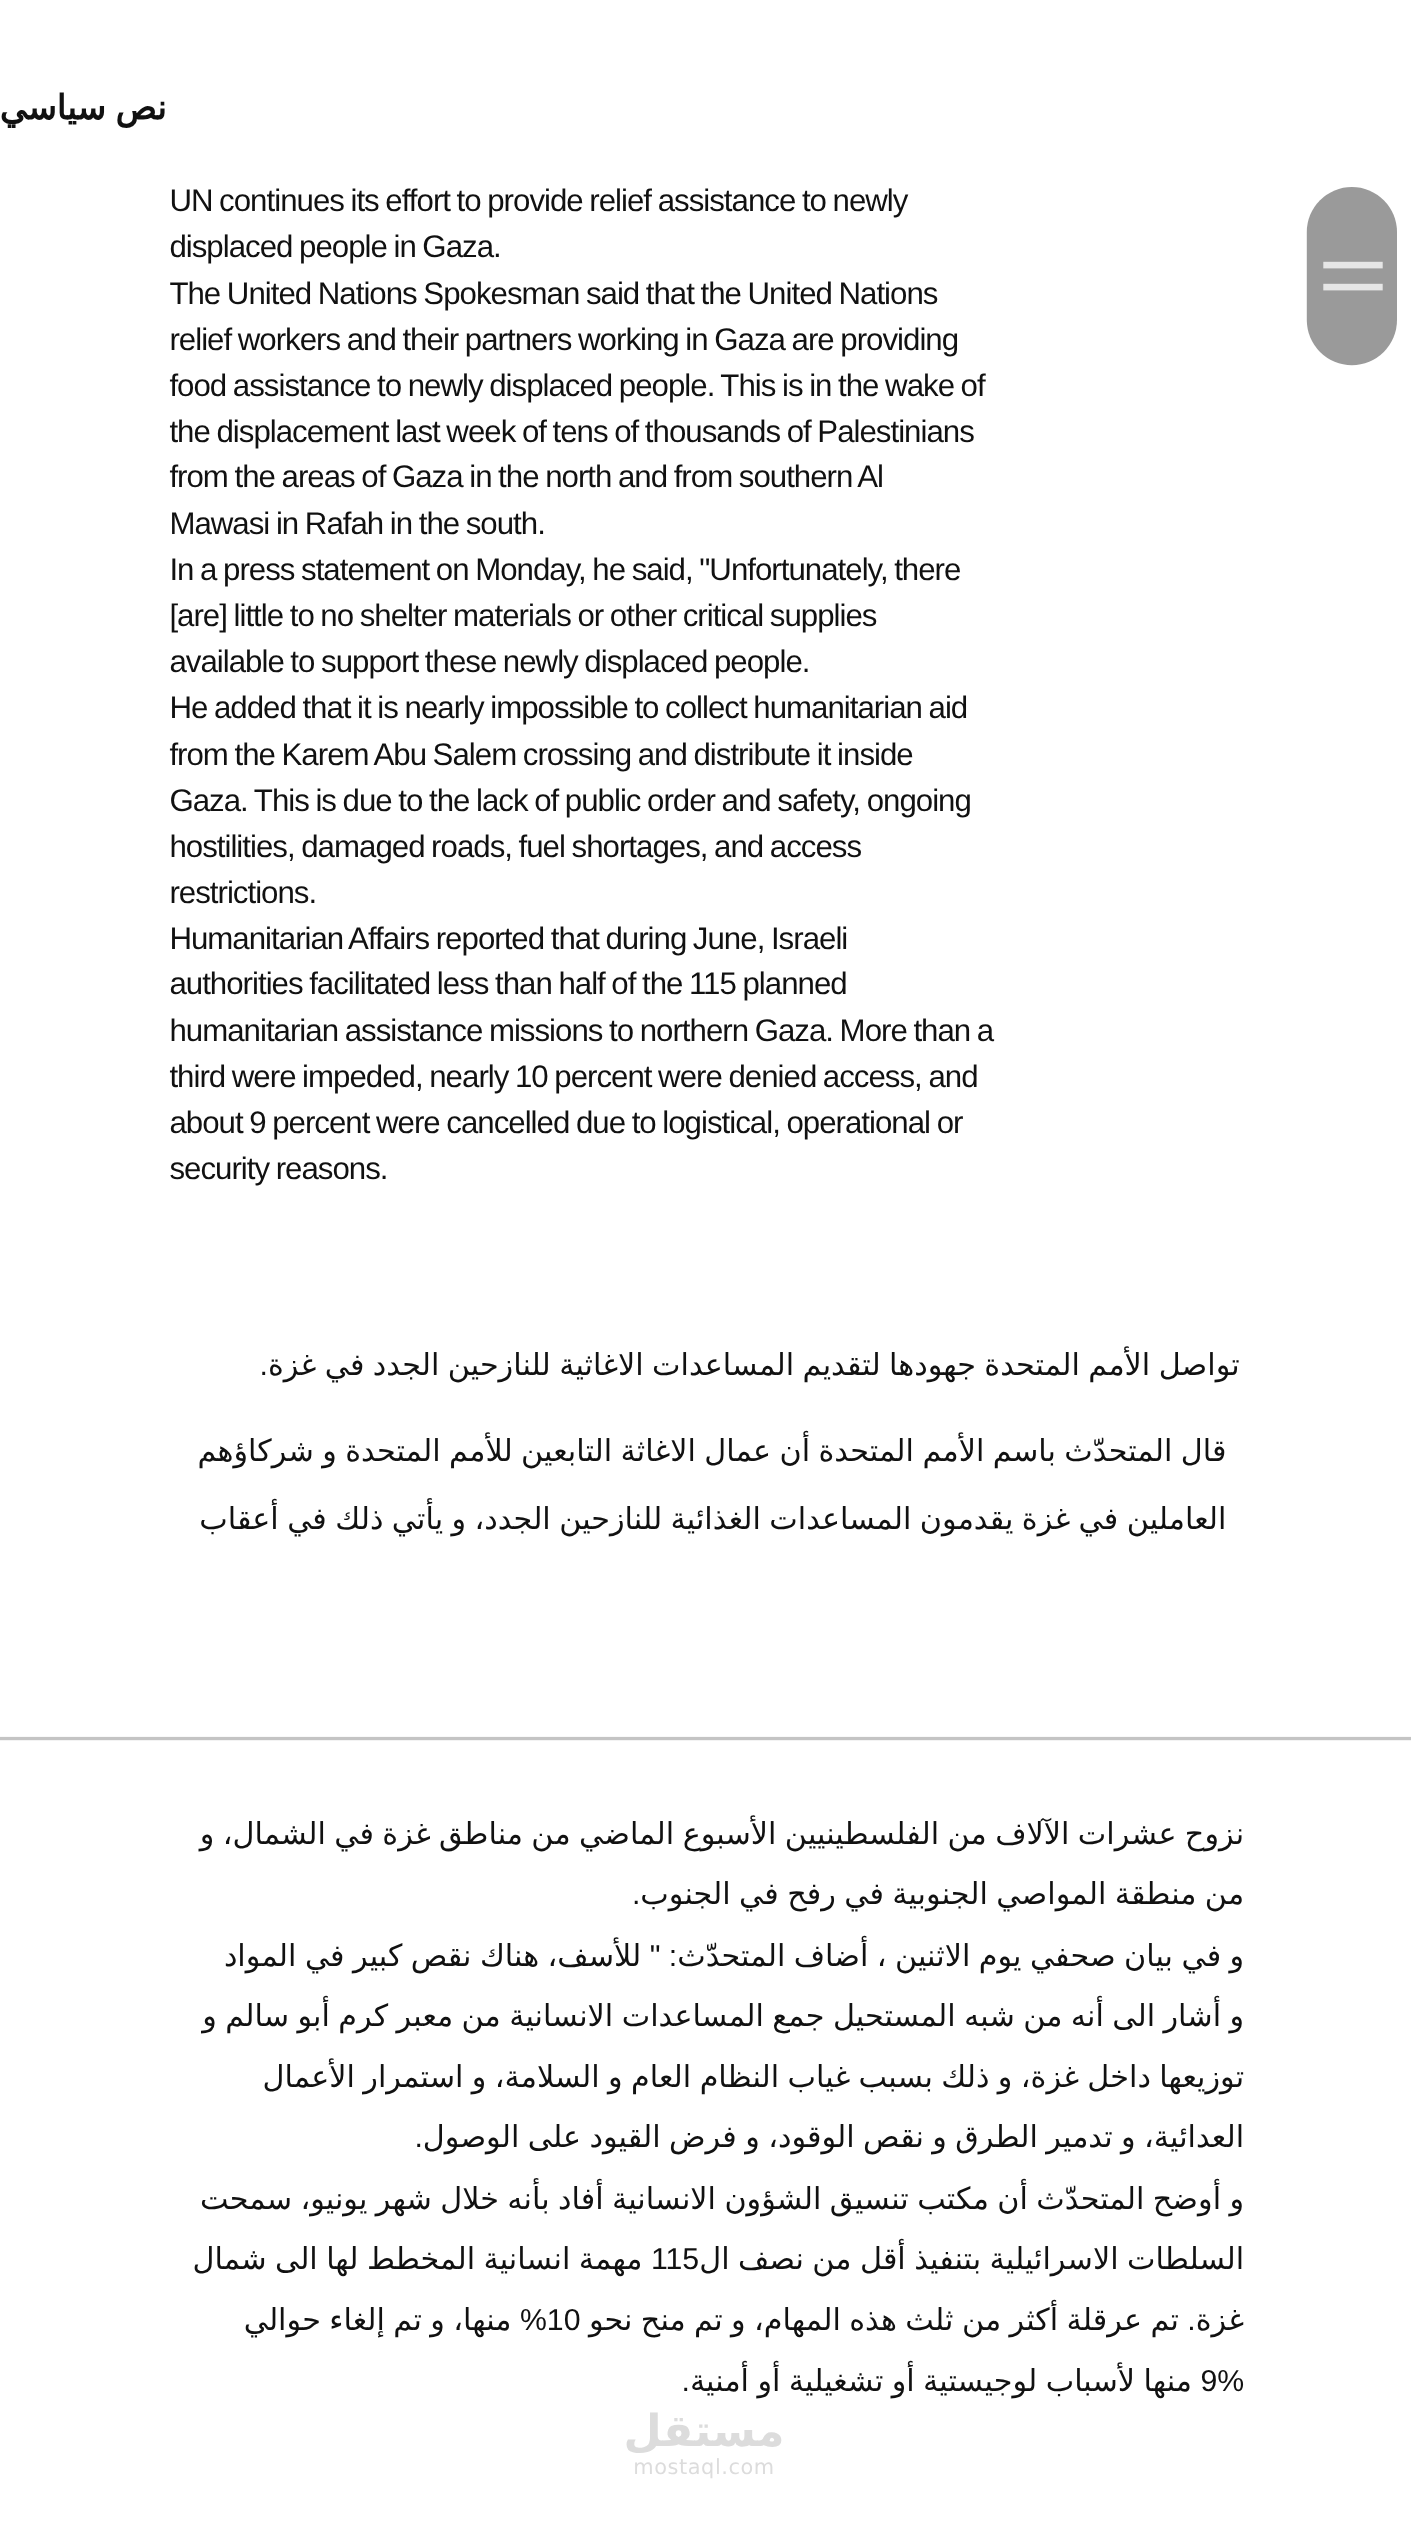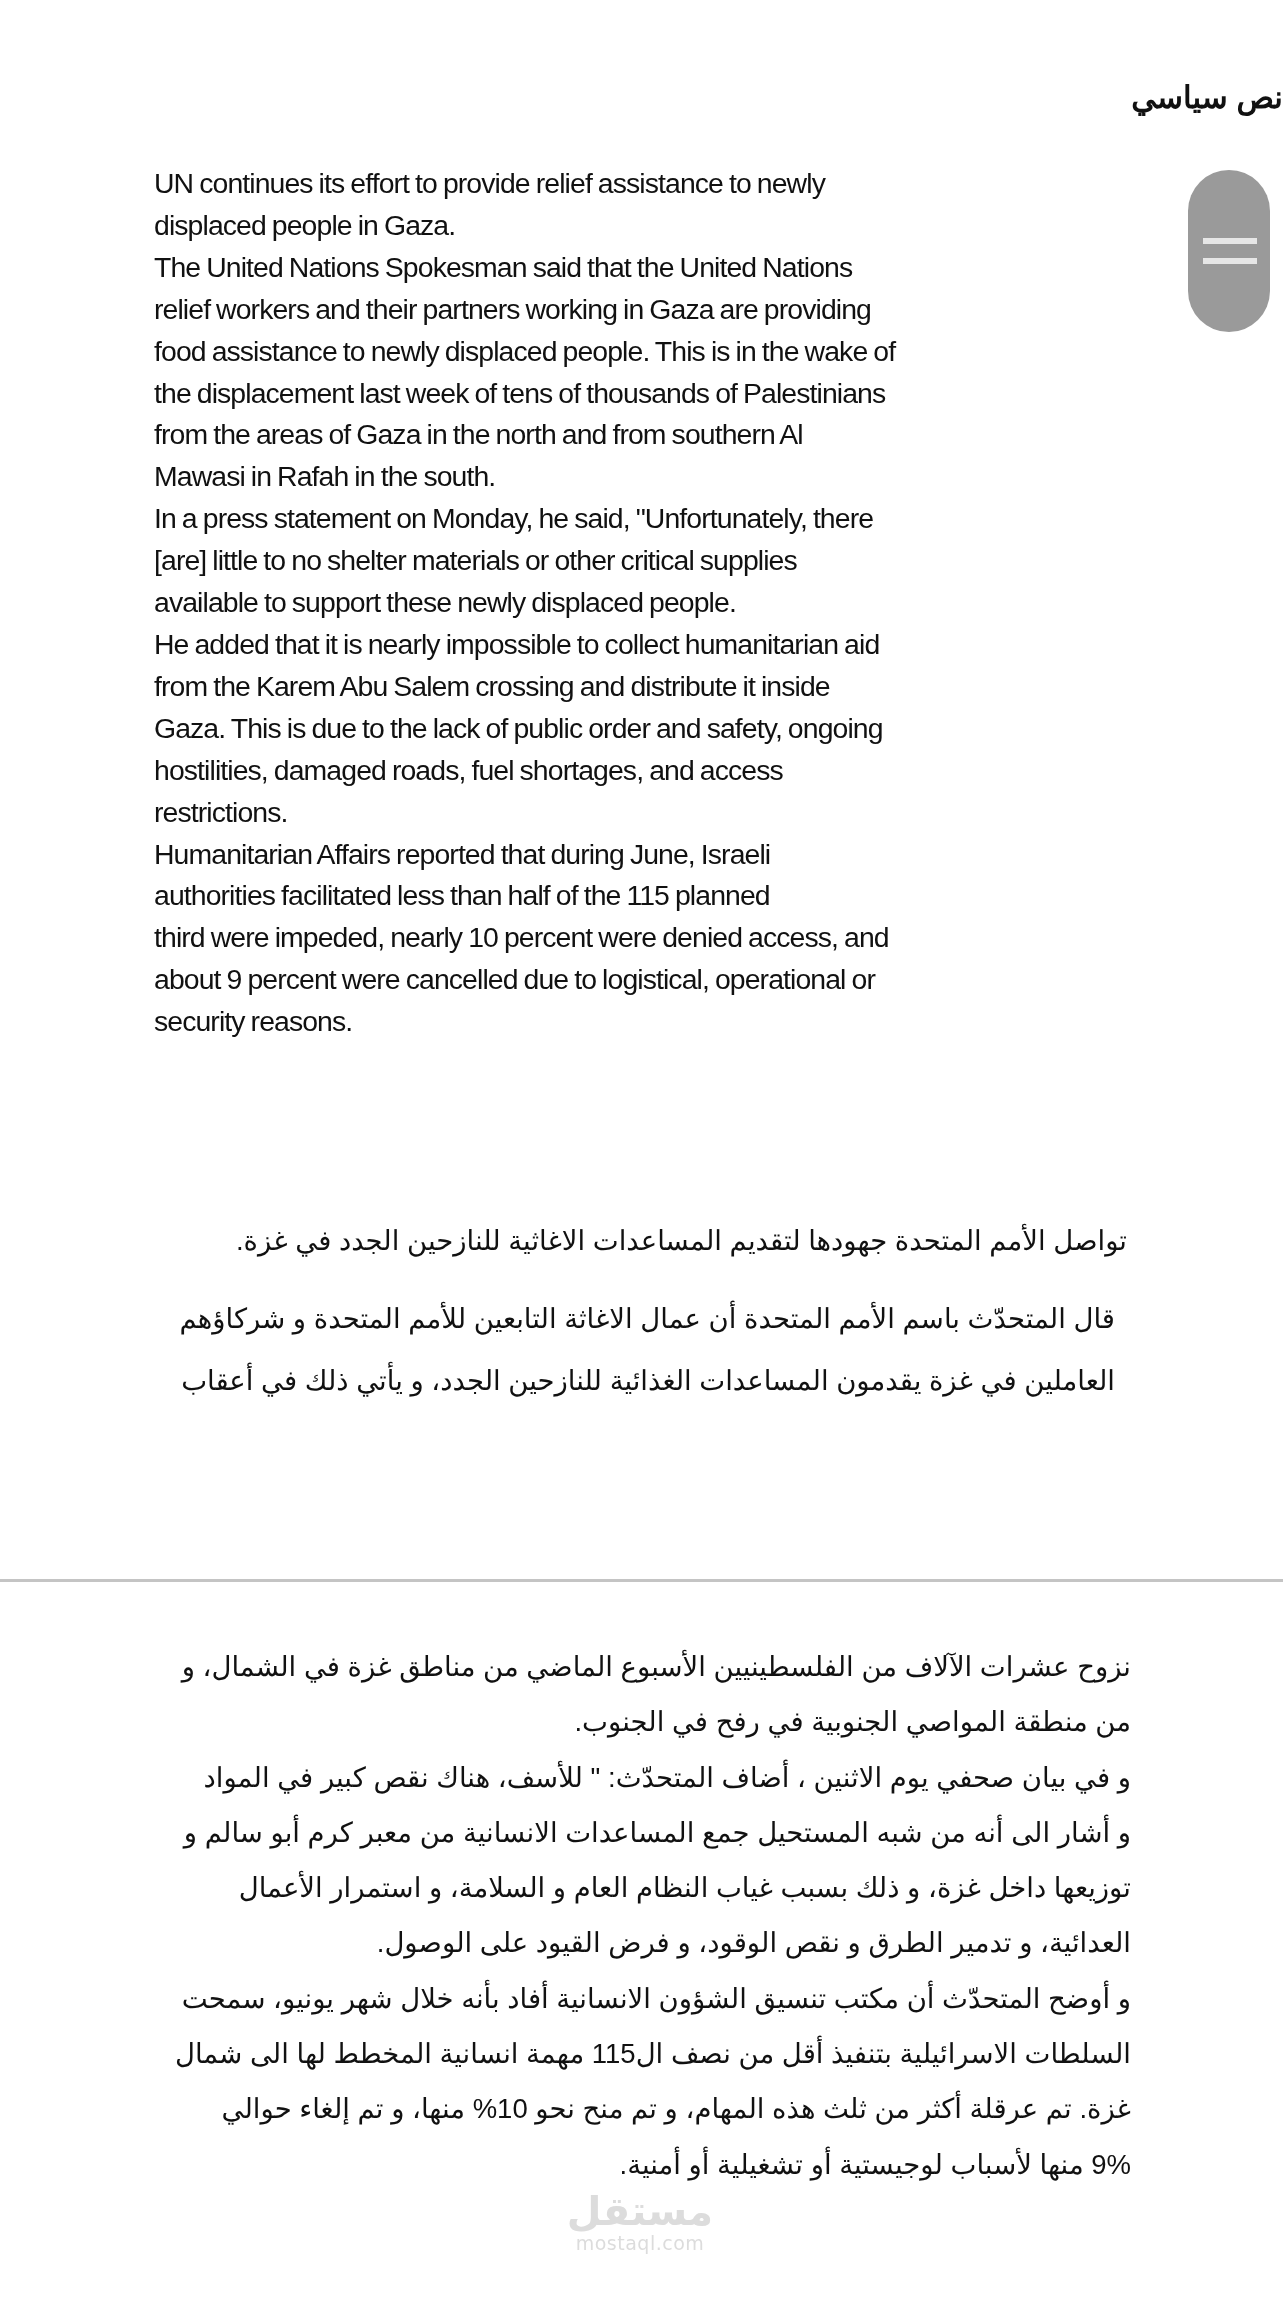--- a/index.html
+++ b/index.html
@@ -12,21 +12,21 @@
     height: 2304px;
     position: relative;
     overflow: hidden;
     color: #111111;
   }
   .page-title {
     position: absolute;
     top: 78px;
     left: 0;
     width: 1283px;
-    text-align: right;
+    text-align: left;
     font-family: "Liberation Sans", sans-serif;
     font-weight: bold;
     font-size: 31px;
     line-height: 40px;
     direction: rtl;
     margin: 0;
   }
   .en-block {
     position: absolute;
     top: 163px;
@@ -159,20 +159,21 @@
   <p>
     <span class="en-line">He added that it is nearly impossible to collect humanitarian aid</span>
     <span class="en-line">from the Karem Abu Salem crossing and distribute it inside</span>
     <span class="en-line">Gaza. This is due to the lack of public order and safety, ongoing</span>
     <span class="en-line">hostilities, damaged roads, fuel shortages, and access</span>
     <span class="en-line">restrictions.</span>
   </p>
   <p>
     <span class="en-line">Humanitarian Affairs reported that during June, Israeli</span>
     <span class="en-line">authorities facilitated less than half of the 115 planned</span>
+    <span class="en-line">humanitarian assistance missions to northern Gaza. More than a</span>
     <span class="en-line">third were impeded, nearly 10 percent were denied access, and</span>
     <span class="en-line">about 9 percent were cancelled due to logistical, operational or</span>
     <span class="en-line">security reasons.</span>
   </p>
 </div>
 
 <div class="scroll-handle">
   <span class="bar b1"></span>
   <span class="bar b2"></span>
 </div>

